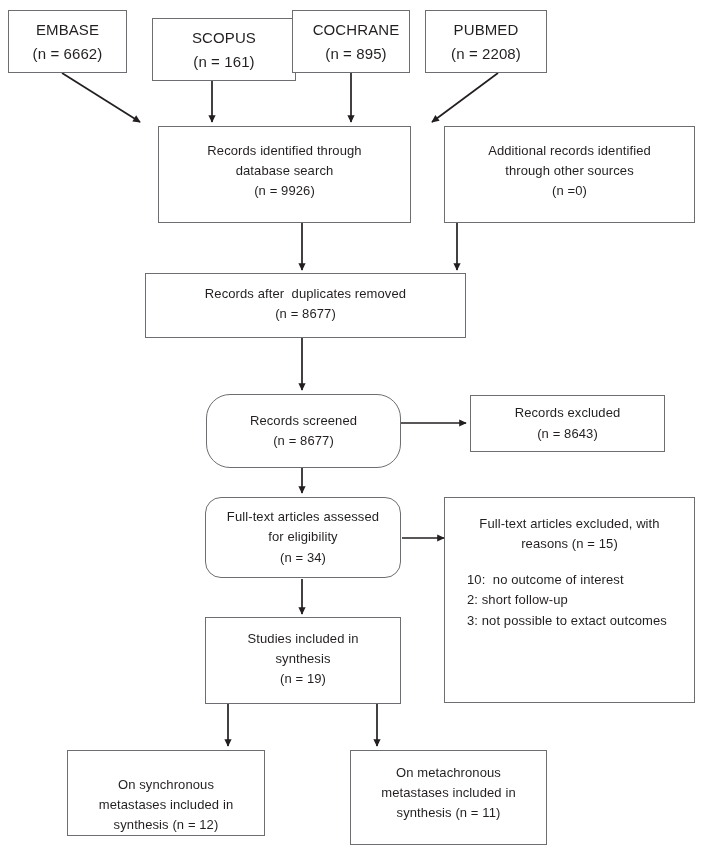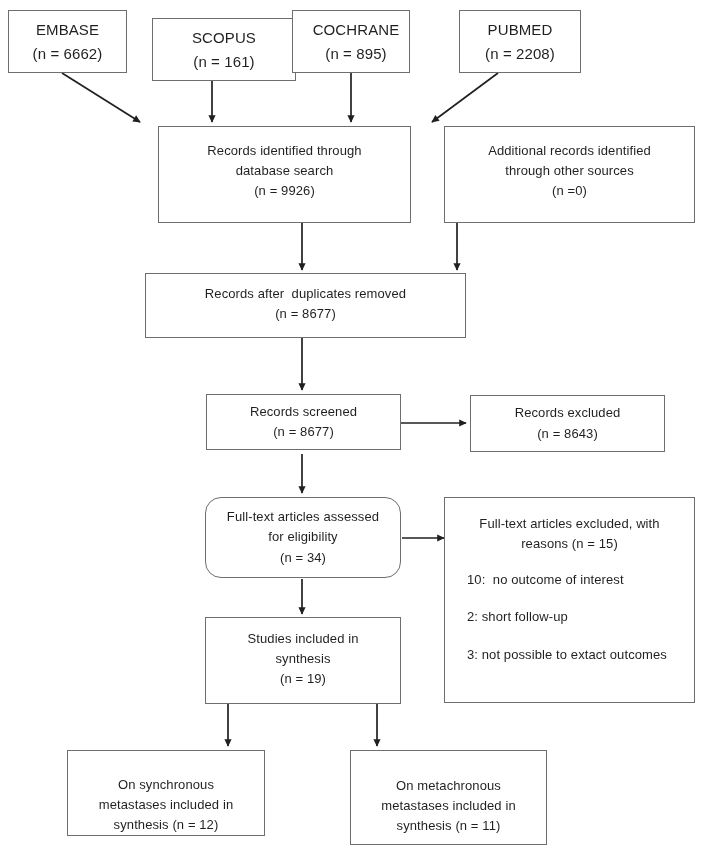--- a/index.html
+++ b/index.html
@@ -48,21 +48,20 @@
     padding: 16px 18px 8px 18px;
     font-size: 13px;
   }
   .reasons-head {
     text-align: center;
     margin-bottom: 16px;
   }
   .reasons-list {
     display: flex;
     flex-direction: column;
-    gap: 17px;
     padding-left: 4px;
   }
   .reason-item {
     white-space: pre;
   }
   svg.wires {
     position: absolute;
     left: 0;
     top: 0;
     width: 706px;
@@ -118,21 +117,21 @@
   <div class="node src-node" style="left:152px; top:10px; width:144px; height:63px;margin-top:8px;">
     <span class="line">SCOPUS</span>
     <span class="line">(n = 161)</span>
   </div>
 
   <div class="node src-node" style="left:292px; top:10px; width:118px; height:63px;padding-left:10px;">
     <span class="line">COCHRANE</span>
     <span class="line">(n = 895)</span>
   </div>
 
-  <div class="node src-node" style="left:459px; top:10px; width:122px; height:63px;">
+  <div class="node src-node" style="left:425px; top:10px; width:122px; height:63px;">
     <span class="line">PUBMED</span>
     <span class="line">(n = 2208)</span>
   </div>
 
   <div class="node flow-node" style="left:158px; top:126px; width:253px; height:97px; justify-content:flex-start; padding-top:14px;">
     <span class="line">Records identified through</span>
     <span class="line">database search</span>
     <span class="line">(n = 9926)</span>
   </div>
 
@@ -140,21 +139,21 @@
     <span class="line">Additional records identified</span>
     <span class="line">through other sources</span>
     <span class="line">(n =0)</span>
   </div>
 
   <div class="node flow-node" style="left:145px; top:273px; width:321px; height:65px; justify-content:flex-start; padding-top:10px;">
     <span class="line">Records after  duplicates removed</span>
     <span class="line">(n = 8677)</span>
   </div>
 
-  <div class="node flow-node" style="left:206px; top:394px; width:195px; height:56px;">
+  <div class="node flow-node" style="left:206px; top:394px; width:195px; height:74px;border-radius:24px;">
     <span class="line">Records screened</span>
     <span class="line">(n = 8677)</span>
   </div>
 
   <div class="node flow-node" style="left:470px; top:395px; width:195px; height:57px;">
     <span class="line">Records excluded</span>
     <span class="line">(n = 8643)</span>
   </div>
 
   <div class="node flow-node" style="left:205px; top:497px; width:196px; height:81px;border-radius:16px;">
@@ -180,19 +179,19 @@
     <span class="line">synthesis</span>
     <span class="line">(n = 19)</span>
   </div>
 
   <div class="node flow-node" style="left:67px; top:750px; width:198px; height:86px; justify-content:flex-end; padding-top:12px;">
     <span class="line">On synchronous</span>
     <span class="line">metastases included in</span>
     <span class="line">synthesis (n = 12)</span>
   </div>
 
-  <div class="node flow-node" style="left:350px; top:750px; width:197px; height:95px; justify-content:flex-start; padding-top:25px;">
+  <div class="node flow-node" style="left:350px; top:750px; width:197px; height:95px; justify-content:flex-start; padding-top:12px;">
     <span class="line">On metachronous</span>
     <span class="line">metastases included in</span>
     <span class="line">synthesis (n = 11)</span>
   </div>
 
 </div>
 
 </body></html>

